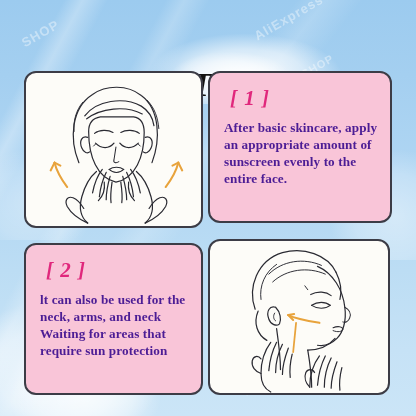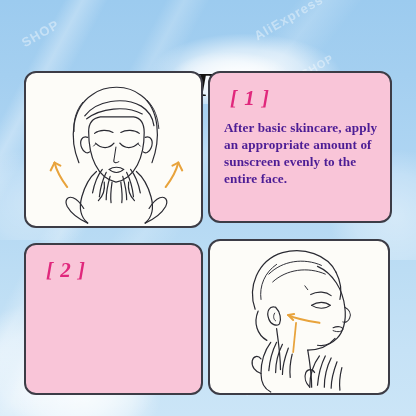--- a/index.html
+++ b/index.html
@@ -211,20 +211,21 @@
     </svg>
   </div>
 
   <div class="card card-text r1c2">
     <div class="step-num">[ 1 ]</div>
     <div class="step-body">After basic skincare, apply an appropriate amount of sunscreen evenly to the entire face.</div>
   </div>
 
   <div class="card card-text r2c1">
     <div class="step-num">[ 2 ]</div>
+    <div class="step-body">lt can also be used for the neck, arms, and neck Waiting for areas that require sun protection</div>
   </div>
 
   <div class="card card-img r2c2">
     <svg class="illus" viewBox="0 0 182 156">
       <g fill="none" stroke="#2b2b33" stroke-width="1.25" stroke-linecap="round" stroke-linejoin="round">
 
         <path d="M46 70 C38 48 48 20 74 12 C96 6 120 14 129 32"></path>
         <path d="M129 32 C134 42 135 52 133 60"></path>
         <path d="M49 72 C44 84 48 96 58 102"></path>
 

